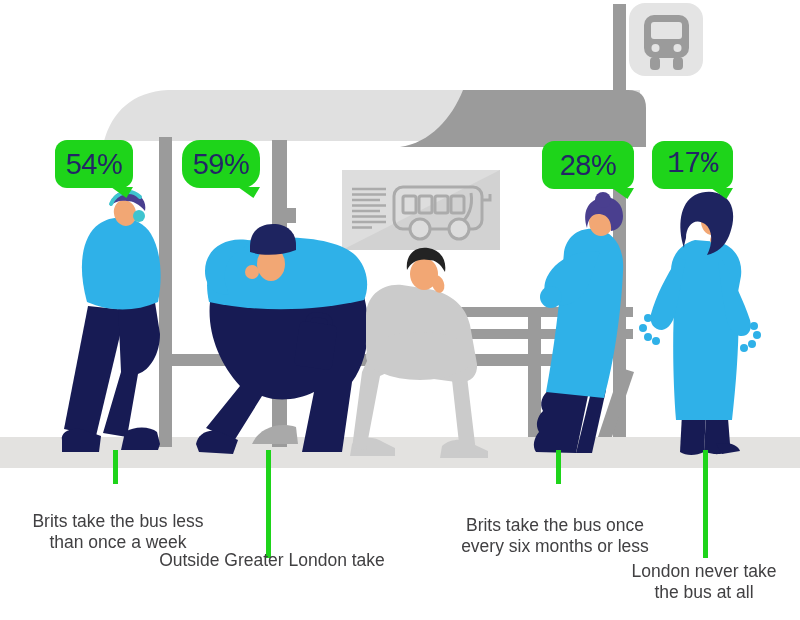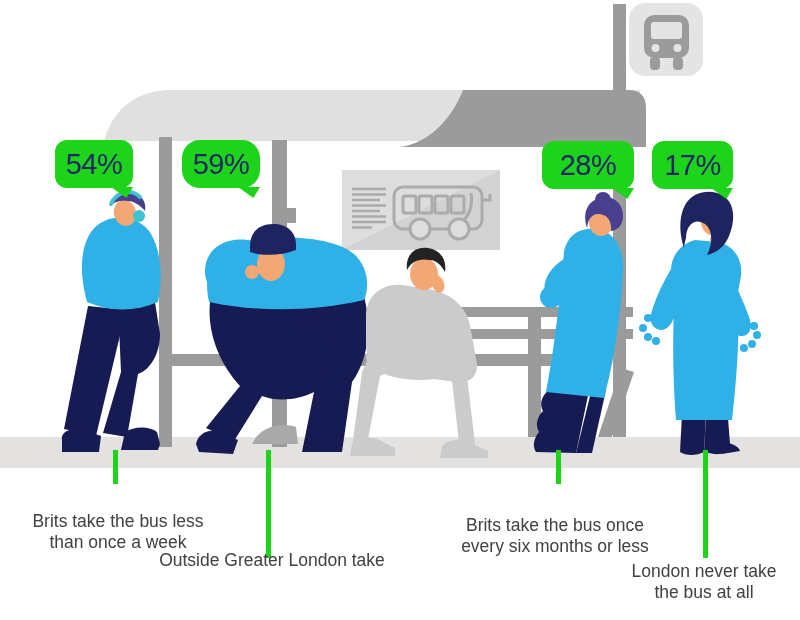--- a/index.html
+++ b/index.html
@@ -168,21 +168,21 @@
     <div class="tail"></div>
   </div>
   <div class="bubble" style="left:182px;top:140px;width:78px;height:48px;border-radius:18px;">
     <span>59%</span>
     <div class="tail"></div>
   </div>
   <div class="bubble" style="left:498px;top:141px;width:92px;height:48px;margin-left:44px;">
     <span>28%</span>
     <div class="tail"></div>
   </div>
-  <div class="bubble" style="left:652px;top:141px;width:81px;height:48px;">
+  <div class="bubble" style="left:652px;top:141px;width:81px;height:48px;font-family:Liberation Mono, monospace;">
     <span>17%</span>
     <div class="tail"></div>
   </div>
 
   <div class="stat-label" style="left:3px;top:491px;width:230px;margin-top:20px;">
     <span>Brits take the bus less</span>
     <span>than once a week</span>
   </div>
   <div class="stat-label" style="left:142px;top:550px;width:260px;">
     <span>Outside Greater London take</span>

